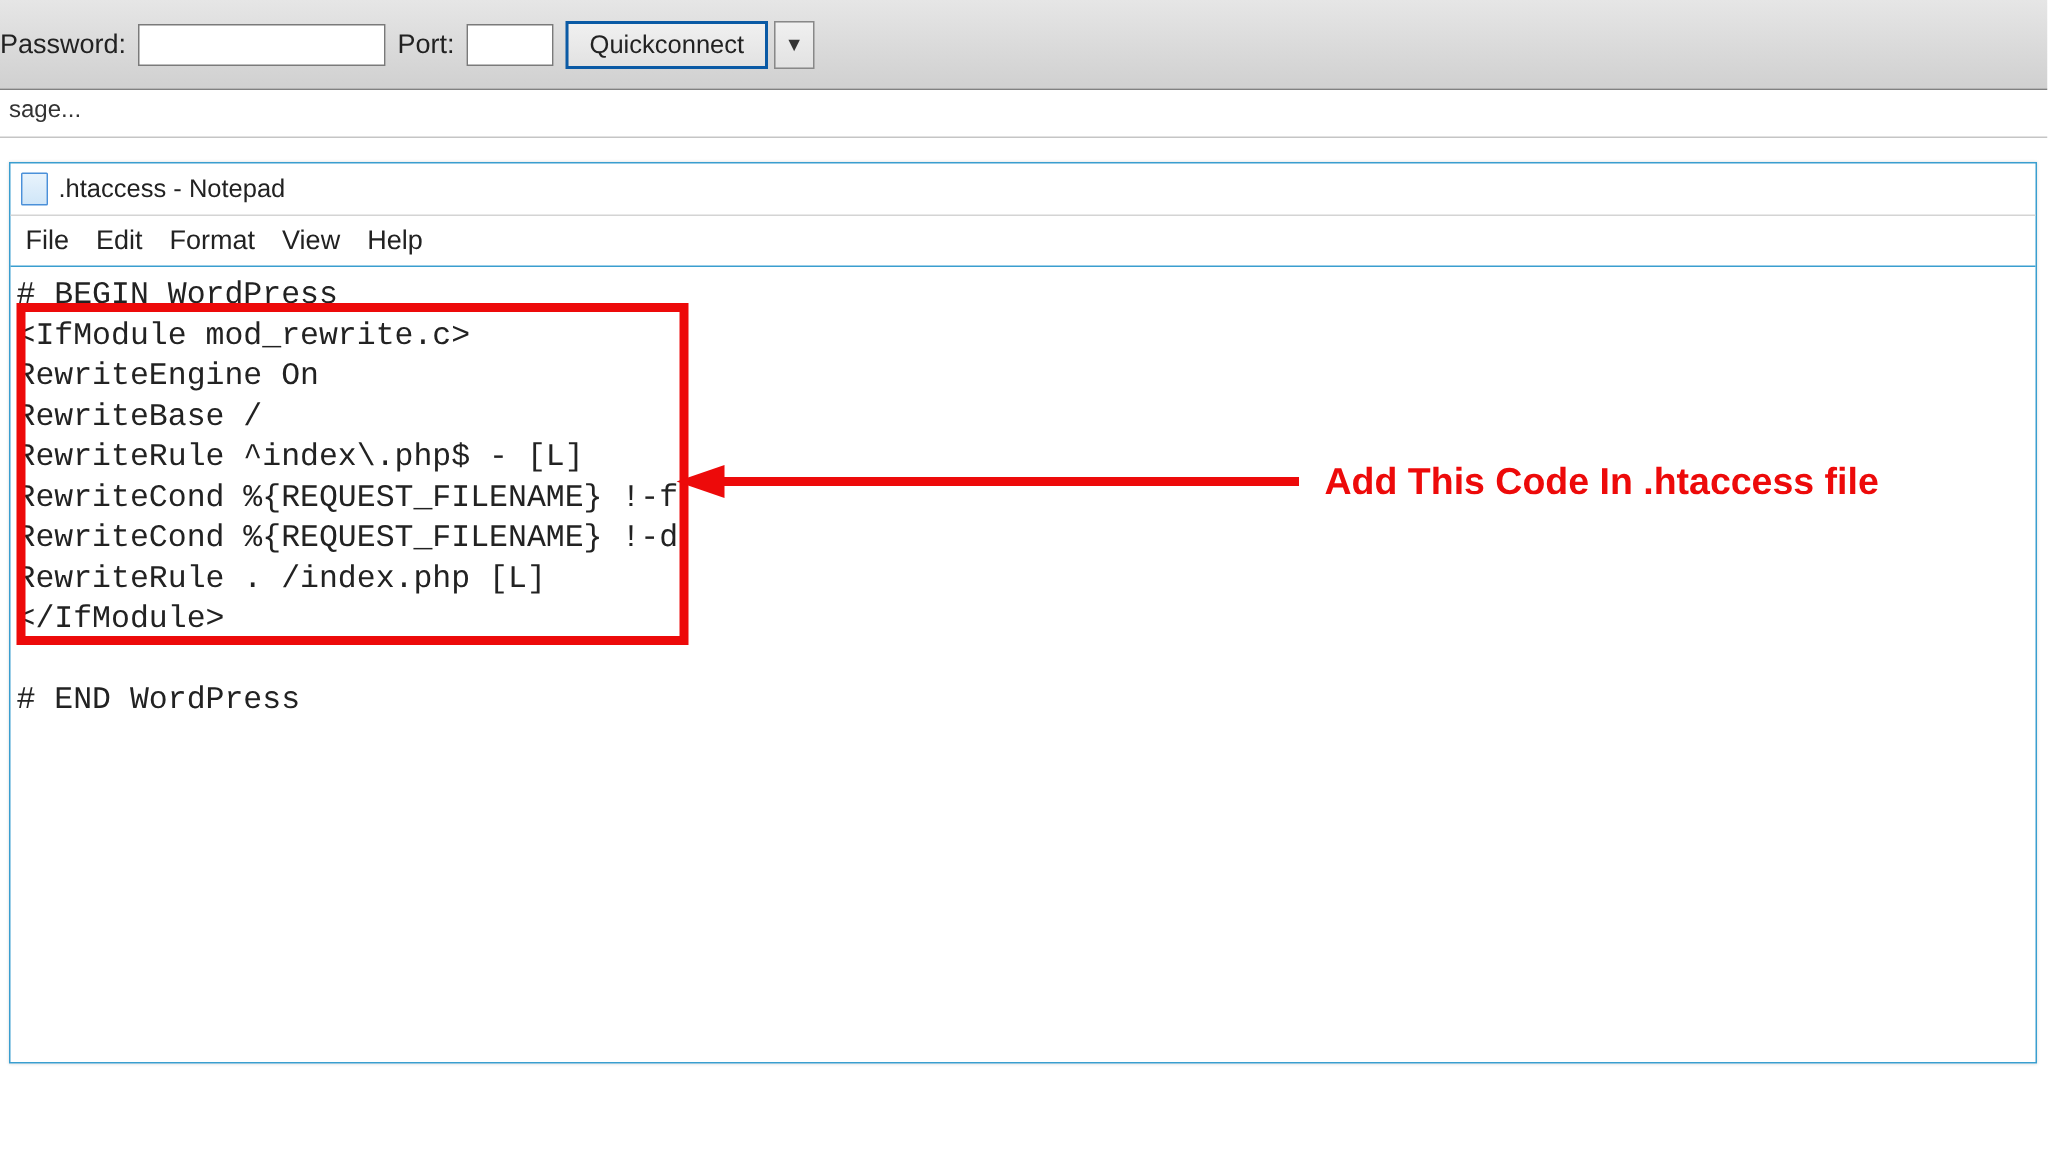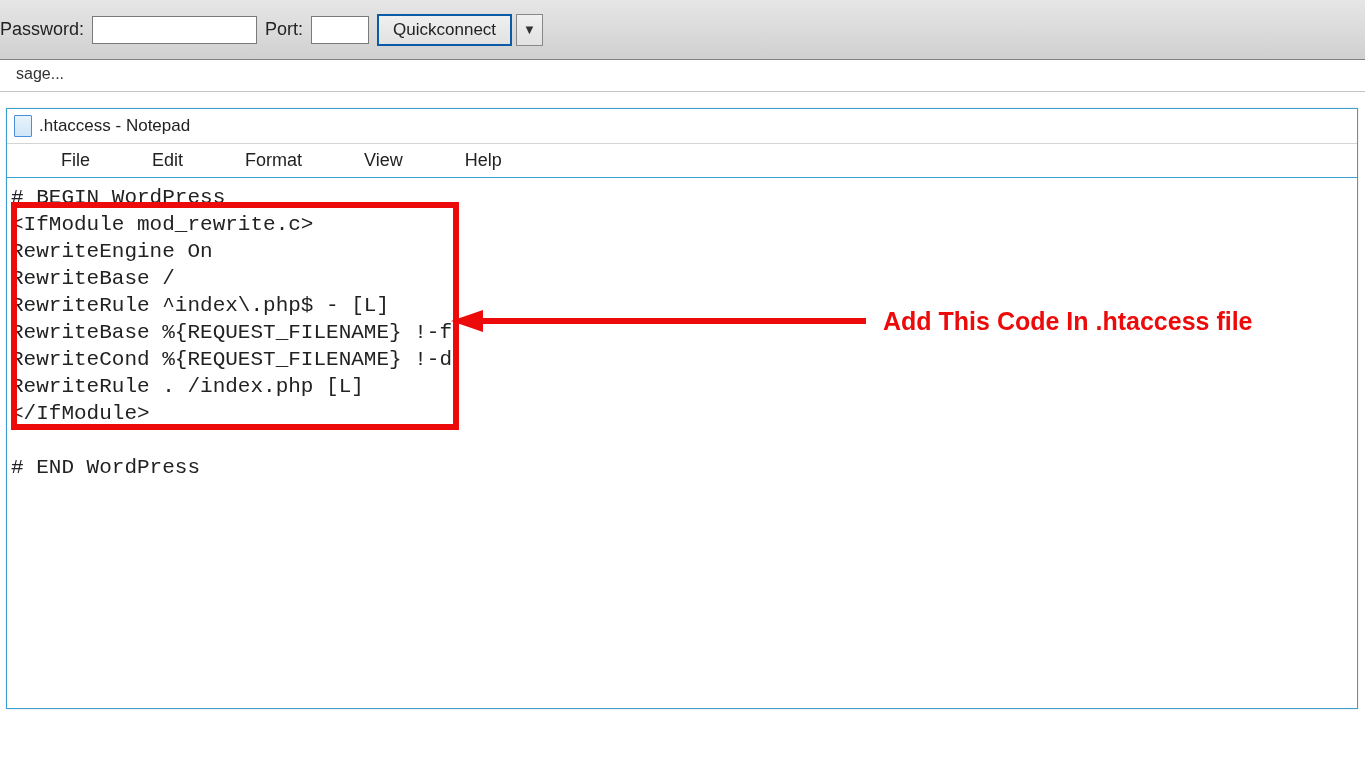--- a/index.html
+++ b/index.html
@@ -48,21 +48,21 @@
       padding: 4px 6px;
       margin-left: 4px;
       font-size: 13px;
       color: #333;
       display: flex;
       align-items: center;
     }
     .status-bar {
       background: #fff;
       border-bottom: 1px solid #c5c5c5;
-      padding: 5px 16px;
+      padding: 5px 6px;
       font-size: 16px;
       color: #333;
       height: 32px;
     }
     .notepad-window {
       margin: 16px 0 0 6px;
       border: 1px solid #3a9ecf;
       background: #fff;
       width: 1352px;
       height: 601px;
@@ -95,21 +95,21 @@
       color: #222;
     }
     .menubar {
       display: flex;
       gap: 18px;
       padding: 6px 10px;
       border-bottom: 1px solid #3a9ecf;
       font-size: 18px;
       color: #222;
     }
-    .menubar span { cursor: default; margin-left: 44px; }
+    .menubar span { cursor: default; }
     .editor-area {
       flex: 1;
       position: relative;
       padding: 6px 4px;
       font-family: Consolas, "Courier New", monospace;
       font-size: 21px;
       color: #222;
       line-height: 27px;
       white-space: pre;
       overflow: hidden;
@@ -171,21 +171,21 @@
     <span>Edit</span>
     <span>Format</span>
     <span>View</span>
     <span>Help</span>
   </div>
   <div class="editor-area"><span># BEGIN WordPress</span>
 <span>&lt;IfModule mod_rewrite.c&gt;</span>
 <span>RewriteEngine On</span>
 <span>RewriteBase /</span>
 <span>RewriteRule ^index\.php$ - [L]</span>
-<span>RewriteBase %{REQUEST_FILENAME} !-f</span>
+<span>RewriteCond %{REQUEST_FILENAME} !-f</span>
 <span>RewriteCond %{REQUEST_FILENAME} !-d</span>
 <span>RewriteRule . /index.php [L]</span>
 <span>&lt;/IfModule&gt;</span>
 <span></span>
 <span># END WordPress</span>
     <div class="code-highlight-box"></div>
     <div class="annotation">
       <svg class="arrow-svg" viewBox="0 0 420 30">
         <line x1="30" y1="15" x2="415" y2="15" stroke="#ed0a0a" stroke-width="6"></line>
         <polygon points="0,15 32,4 32,26" fill="#ed0a0a"></polygon>

